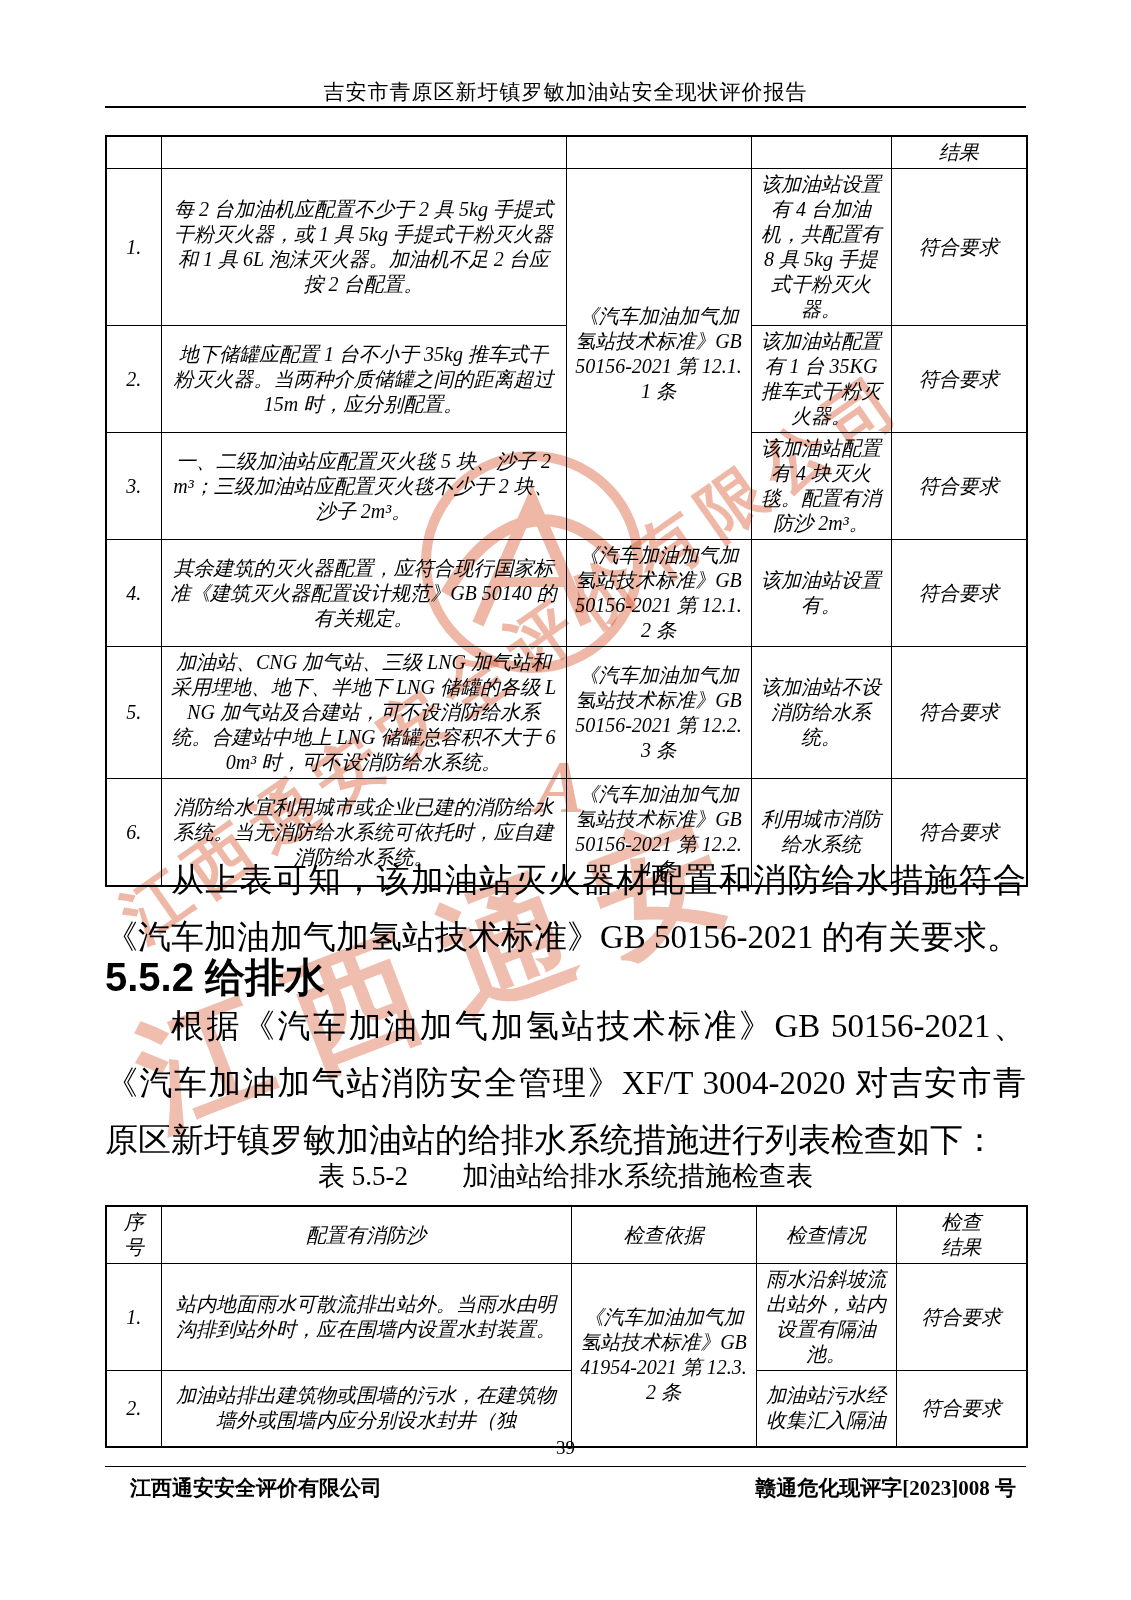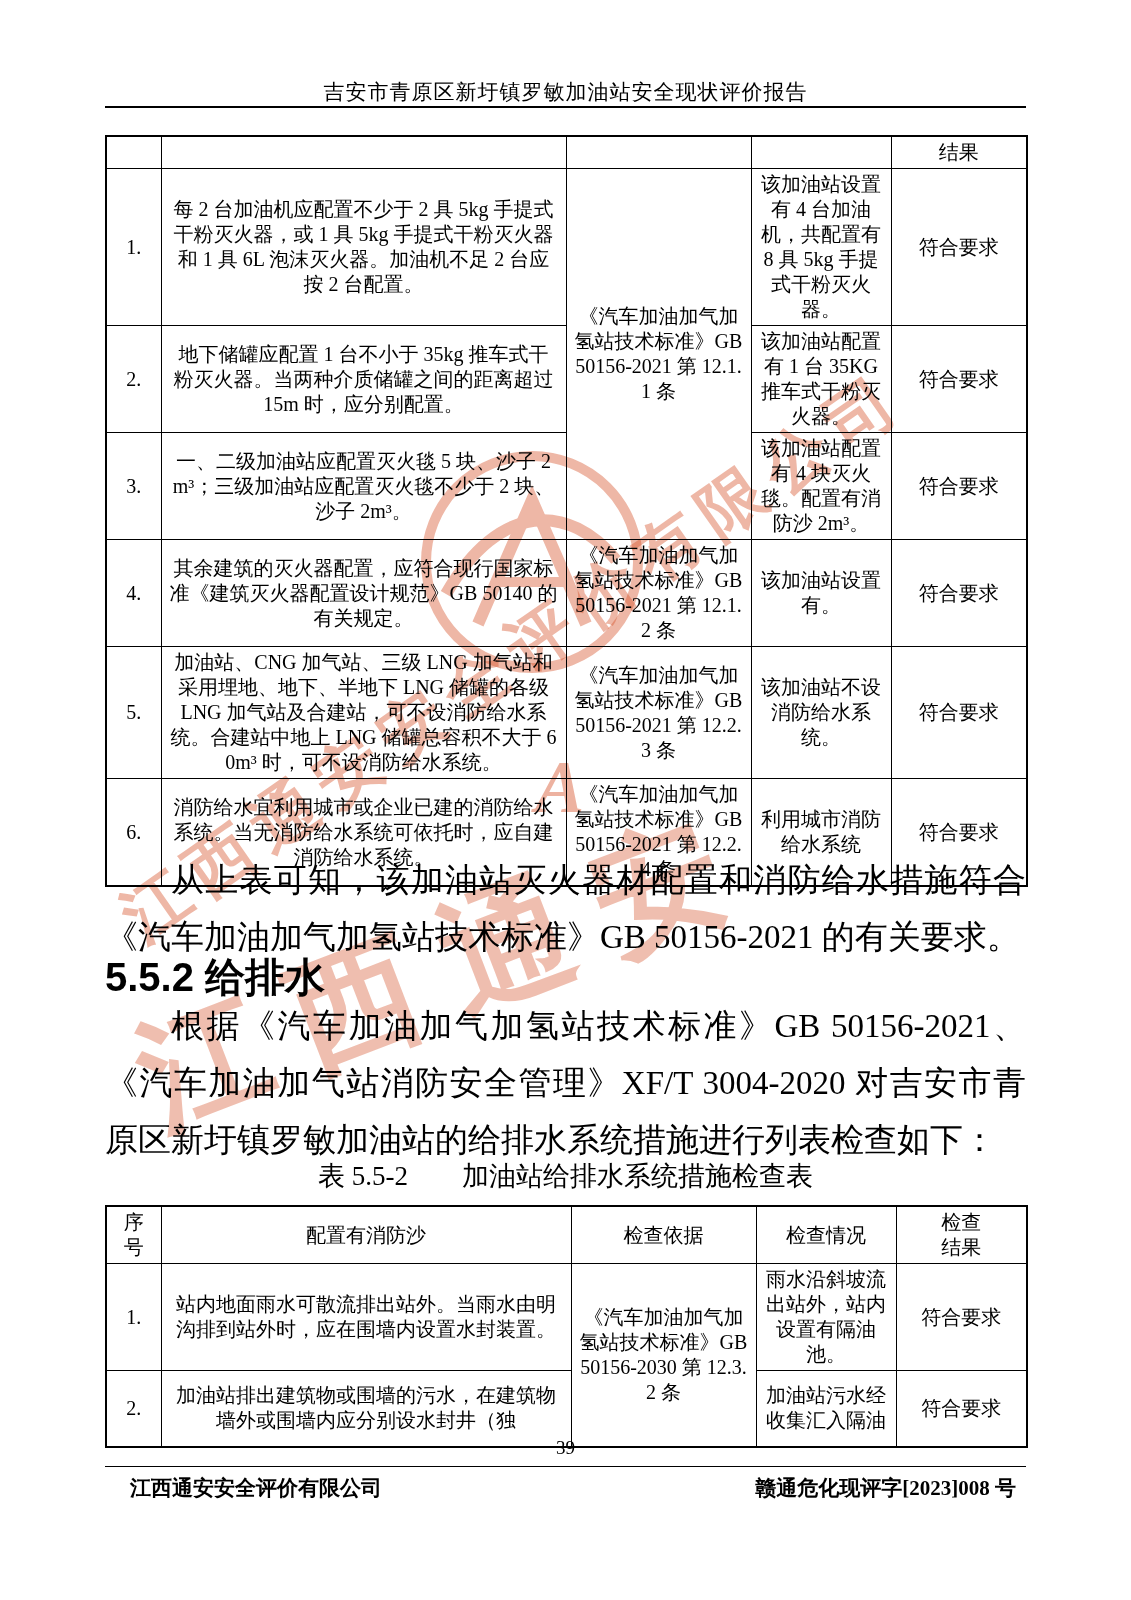--- a/index.html
+++ b/index.html
@@ -17,20 +17,21 @@
   }
   .header-rule {
     position:absolute; top:106px; left:105px; width:921px;
     border-top:2.5px solid #000;
   }
   
   table.tbl {
     position:absolute; left:105px; width:921px;
     border-collapse:collapse; table-layout:fixed;
     border:2px solid #000;
+    font-style:italic;
   }
   .tbl td, .tbl th {
     border:1px solid #000;
     font-size:20px; line-height:25px;
     text-align:center; vertical-align:middle;
     padding:3px 8px; font-weight:normal;
     overflow:hidden; word-break:break-all;
   }
   .tbl1 { top:135px; }
   .tbl2 { top:1205px; }
@@ -185,21 +186,21 @@
         <td>序号</td>
         <td>配置有消防沙</td>
         <td>检查依据</td>
         <td>检查情况</td>
         <td class="prewrap">检查
 结果</td>
       </tr>
       <tr class="h100">
         <td>1.</td>
         <td>站内地面雨水可散流排出站外。当雨水由明沟排到站外时，应在围墙内设置水封装置。</td>
-        <td class="b" rowspan="2">《汽车加油加气加氢站技术标准》GB 50156-2030 第 12.3.2 条</td>
+        <td class="b" rowspan="2">《汽车加油加气加氢站技术标准》GB 41954-2021 第 12.3.2 条</td>
         <td>雨水沿斜坡流出站外，站内设置有隔油池。</td>
         <td>符合要求</td>
       </tr>
       <tr class="h76">
         <td>2.</td>
         <td>加油站排出建筑物或围墙的污水，在建筑物墙外或围墙内应分别设水封井（独</td>
         <td>加油站污水经收集汇入隔油</td>
         <td>符合要求</td>
       </tr>
     </tbody>

